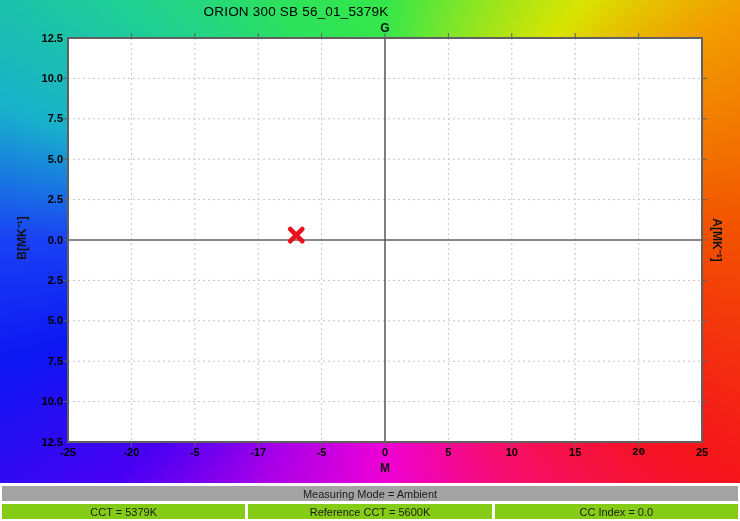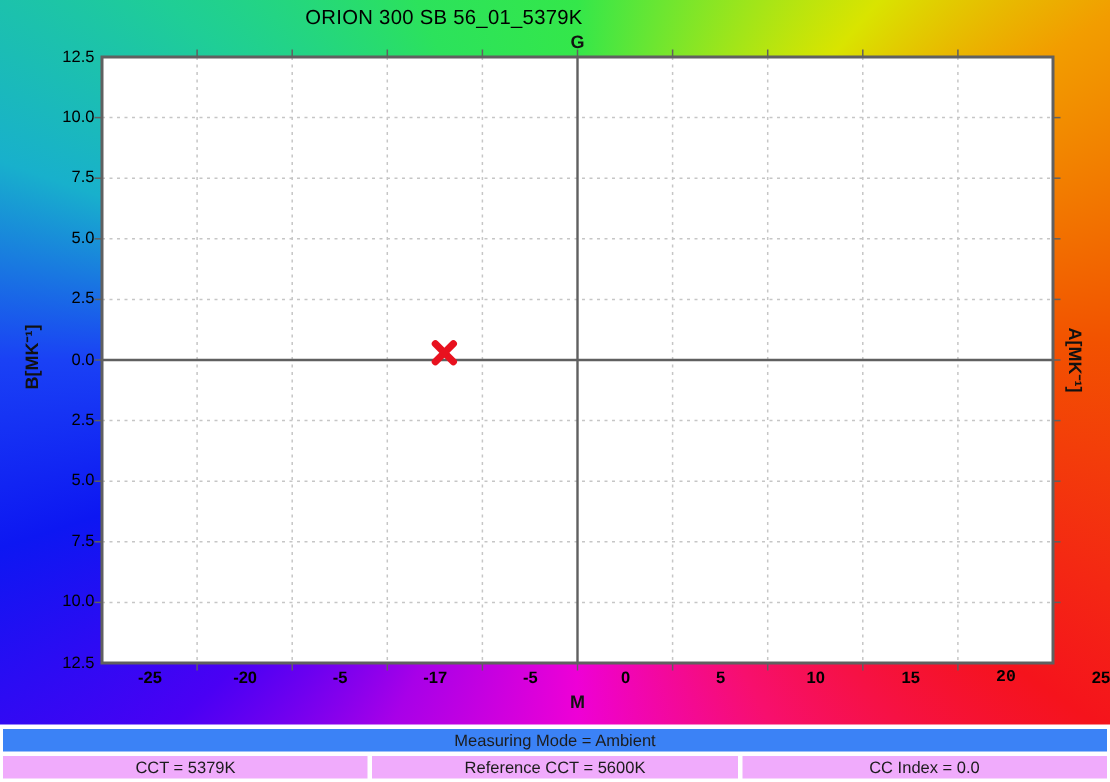--- a/index.html
+++ b/index.html
@@ -25,37 +25,37 @@
   .axisM{position:absolute;top:461px;left:385px;transform:translateX(-50%);
     font-size:12px;font-weight:600;color:#111;}
   .axisB{position:absolute;left:21px;top:238px;transform:translate(-50%,-50%) rotate(-90deg);
     font-size:12px;font-weight:600;color:#111;white-space:nowrap;}
   .axisA{position:absolute;left:717px;top:240px;transform:translate(-50%,-50%) rotate(90deg);
     font-size:12px;font-weight:600;color:#111;white-space:nowrap;}
   .plot{position:absolute;left:68px;top:38px;width:634px;height:404px;background:#fff;}
   .plot svg{position:absolute;left:0;top:0;overflow:visible;}
   .ylab{
     position:absolute;left:0;width:63px;text-align:right;padding-right:2px;
-    font-size:11px;font-weight:400;color:#000;line-height:15px;height:15px;
+    font-size:11px;font-weight:700;color:#000;line-height:15px;height:15px;
   }
   .xlab{
     position:absolute;transform:translateX(-50%);top:446px;
-    font-size:11px;font-weight:700;color:#000;margin-left:32px;
+    font-size:11px;font-weight:700;color:#000;
   }
   .bar1{
     position:absolute;left:2px;right:2px;top:486px;height:15px;
-    background:#3b82f6;display:flex;align-items:center;justify-content:center;
+    background:#a3a3a3;display:flex;align-items:center;justify-content:center;
     font-size:11px;color:#1c1c1c;
   }
   .bar2{
     position:absolute;left:2px;right:2px;top:504px;height:15px;
     display:flex;gap:3px;
   }
   .bar2 .cell{
-    flex:1;background:#f0abfc;display:flex;align-items:center;justify-content:center;
+    flex:1;background:#84cc16;display:flex;align-items:center;justify-content:center;
     font-size:11px;color:#1c1c1c;white-space:nowrap;
   }
 </style>
 </head>
 <body>
 
 <div class="stage">
   <div class="bg"></div>
 
   <div class="title">ORION 300 SB 56_01_5379K</div>

